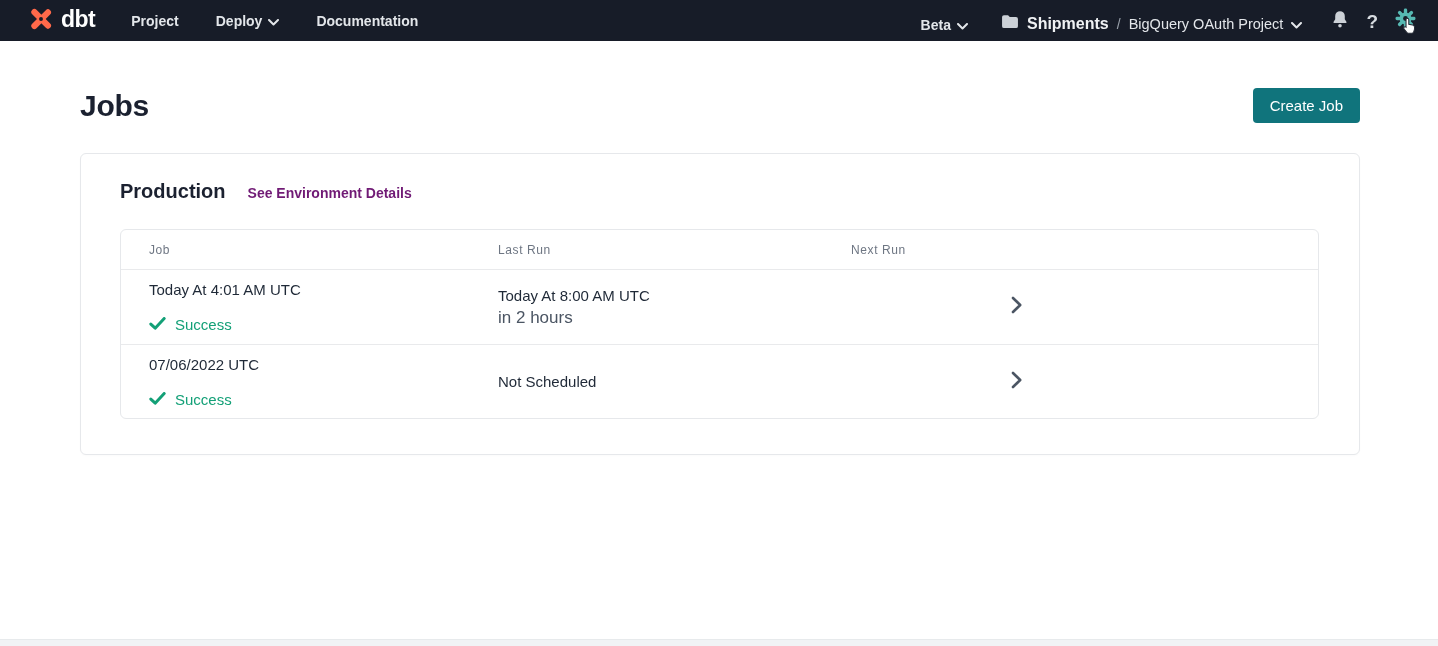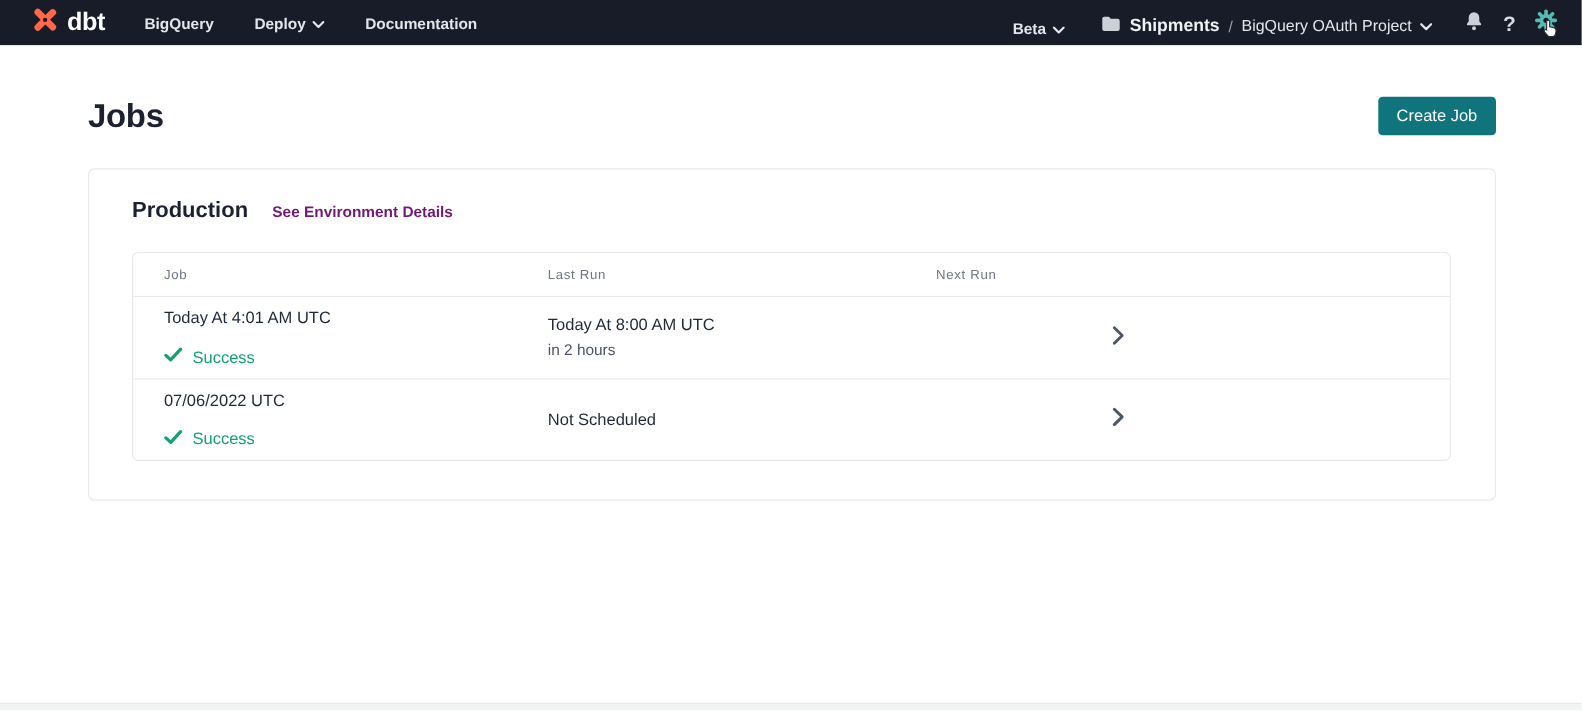--- a/index.html
+++ b/index.html
@@ -81,23 +81,23 @@
     color: #6e7683;
     font-size: 12px;
     letter-spacing: 0.6px;
   }
   .row { height: 74px; cursor: pointer; }
   .row + .row { border-top: 1px solid #e9eaec; }
   .job-cell { display: flex; align-items: center; gap: 13px; }
   .play-btn { width: 36px; height: 36px; display: inline-flex; cursor: pointer; flex: none; }
   .job-name { font-size: 15px; font-weight: bold; color: #1f2937; }
   .time-line { font-size: 15px; color: #1f2937; line-height: 20px; }
-  .status-line { display: flex; align-items: center; gap: 9px; margin-top: 16px; }
+  .status-line { display: flex; gap: 9px; margin-top: 16px; }
   .status-label { font-size: 15px; color: #13a077; }
-  .note-line { font-size: 14px; color: #4b5563; line-height: 20px; margin-top: 2px; }
+  .note-line { font-size: 17px; color: #4b5563; line-height: 20px; margin-top: 2px; }
   .chev-cell { display: flex; justify-content: center; }
 
   .bottom-strip {
     position: absolute; left: 0; bottom: 0; width: 100%; height: 7px;
     background: #f1f3f5; border-top: 1px solid #e7eaec;
   }
 </style>
 </head>
 <body>
 
@@ -109,21 +109,21 @@
           <g fill="#ff694a">
             <rect x="13" y="2.5" width="6.5" height="27" rx="3.2" transform="rotate(45 16 16)"></rect>
             <rect x="13" y="2.5" width="6.5" height="27" rx="3.2" transform="rotate(-45 16 16)"></rect>
           </g>
           <circle cx="16" cy="16" r="2.1" fill="#171c28"></circle>
         </svg>
       </span>
       <span class="logo-text">dbt</span>
     </a>
     <nav class="nav-links">
-      <a class="nav-link">BigQuery</a>
+      <a class="nav-link">Project</a>
       <a class="nav-link">
         <span>Deploy</span>
         <span>
           <svg width="11" height="7" viewBox="0 0 11 7">
               <path d="M1 1l4.5 4.5L10 1" stroke="#e3e6ea" stroke-width="2" fill="none" stroke-linecap="round" stroke-linejoin="round"></path>
             </svg>
         </span>
       </a>
       <a class="nav-link">Documentation</a>
     </nav>

